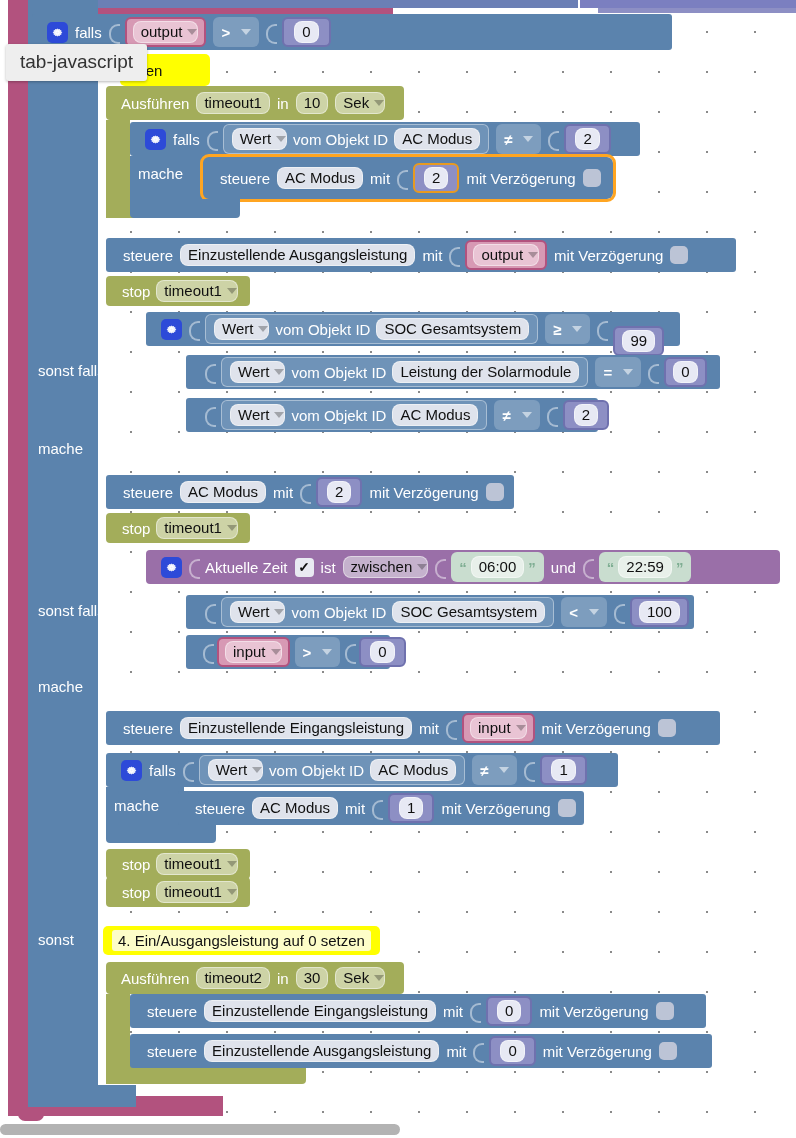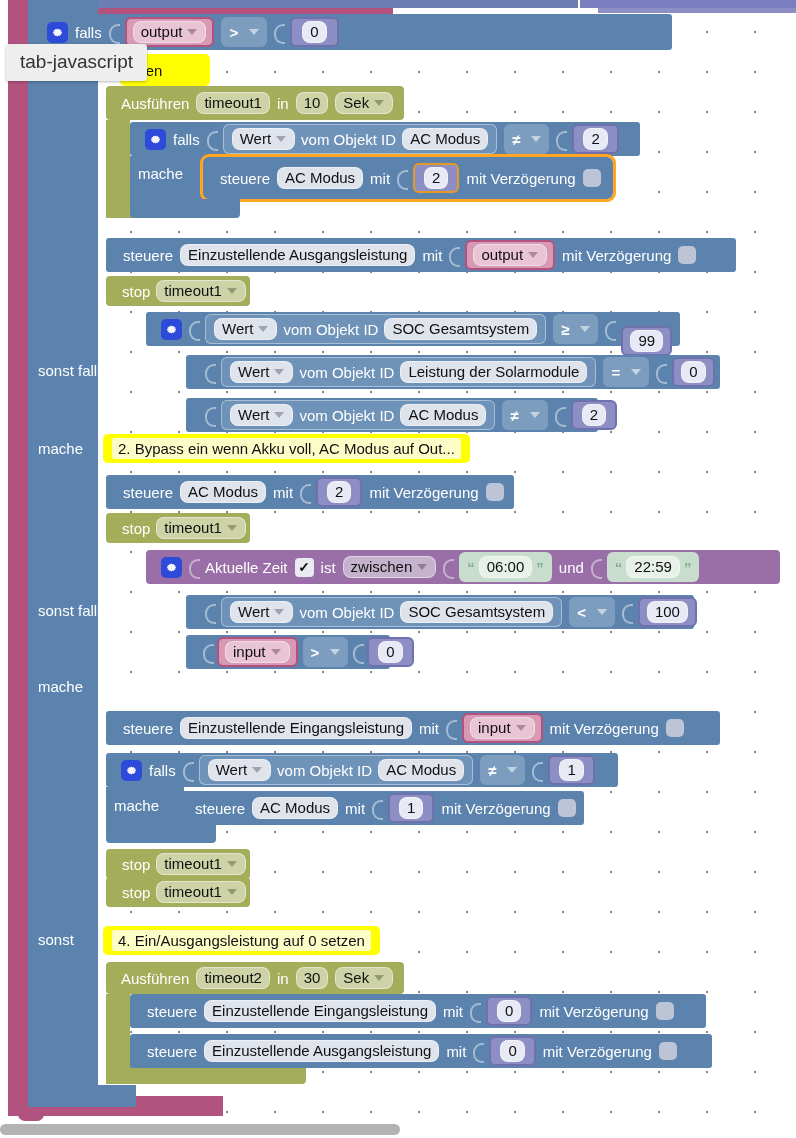--- a/index.html
+++ b/index.html
@@ -24,21 +24,21 @@
   .lbl { color:#ffffff; font-size:15px; white-space:nowrap; }
 
   
   .field {
     display:inline-flex; align-items:center; justify-content:center;
     background:#dfe3ec; color:#101010; font-size:15px;
     border-radius:8px; padding:1px 7px 2px; white-space:nowrap;
     border:1px solid rgba(255,255,255,.45);
   }
   .field.olivefield { background:#cdd3a6; }
-  .field.drop { padding-right:8px; }
+  .field.drop { padding-right:0; }
   .caret {
     display:inline-block; width:0; height:0; margin-left:5px;
     border-left:5px solid transparent; border-right:5px solid transparent;
     border-top:6px solid rgba(0,0,0,.28);
   }
   .caret.light { border-top-color:rgba(255,255,255,.55); }
 
   
   .gear {
     width:21px; height:21px; border-radius:5px; background:#2d4ad8;
@@ -327,23 +327,20 @@
       <span class="lbl" style="font-weight:bold;">≠</span>
         <i class="caret light"></i>
     </span>
     <span class="plug"></span>
     <span class="valblk c-value" style="border:2px solid #6f71ae;padding:2px 9px;">
       <span class="field" style="background:#e7e9f4;">2</span>
     </span>
   </div>
 
   <span class="clauselabel" style="left:38px;top:440px;">mache</span>
-  <div class="comment" style="left:103px;top:434px;">
-    <span class="inner">2. Bypass ein wenn Akku voll, AC Modus auf Out...</span>
-  </div>
 
   <div class="blk c-blue stmt" style="left:106px;top:475px;width:408px;height:34px;"></div>
   <div class="row" style="left:114px;top:477px;height:30px;">
     <span class="lbl">steuere</span>
     <span class="field">AC Modus</span>
     <span class="lbl">mit</span>
     <span class="plug"></span>
     <span class="valblk c-value" style="border:2px solid #6f71ae;padding:2px 9px;">
       <span class="field" style="background:#e7e9f4;">2</span>
     </span>

